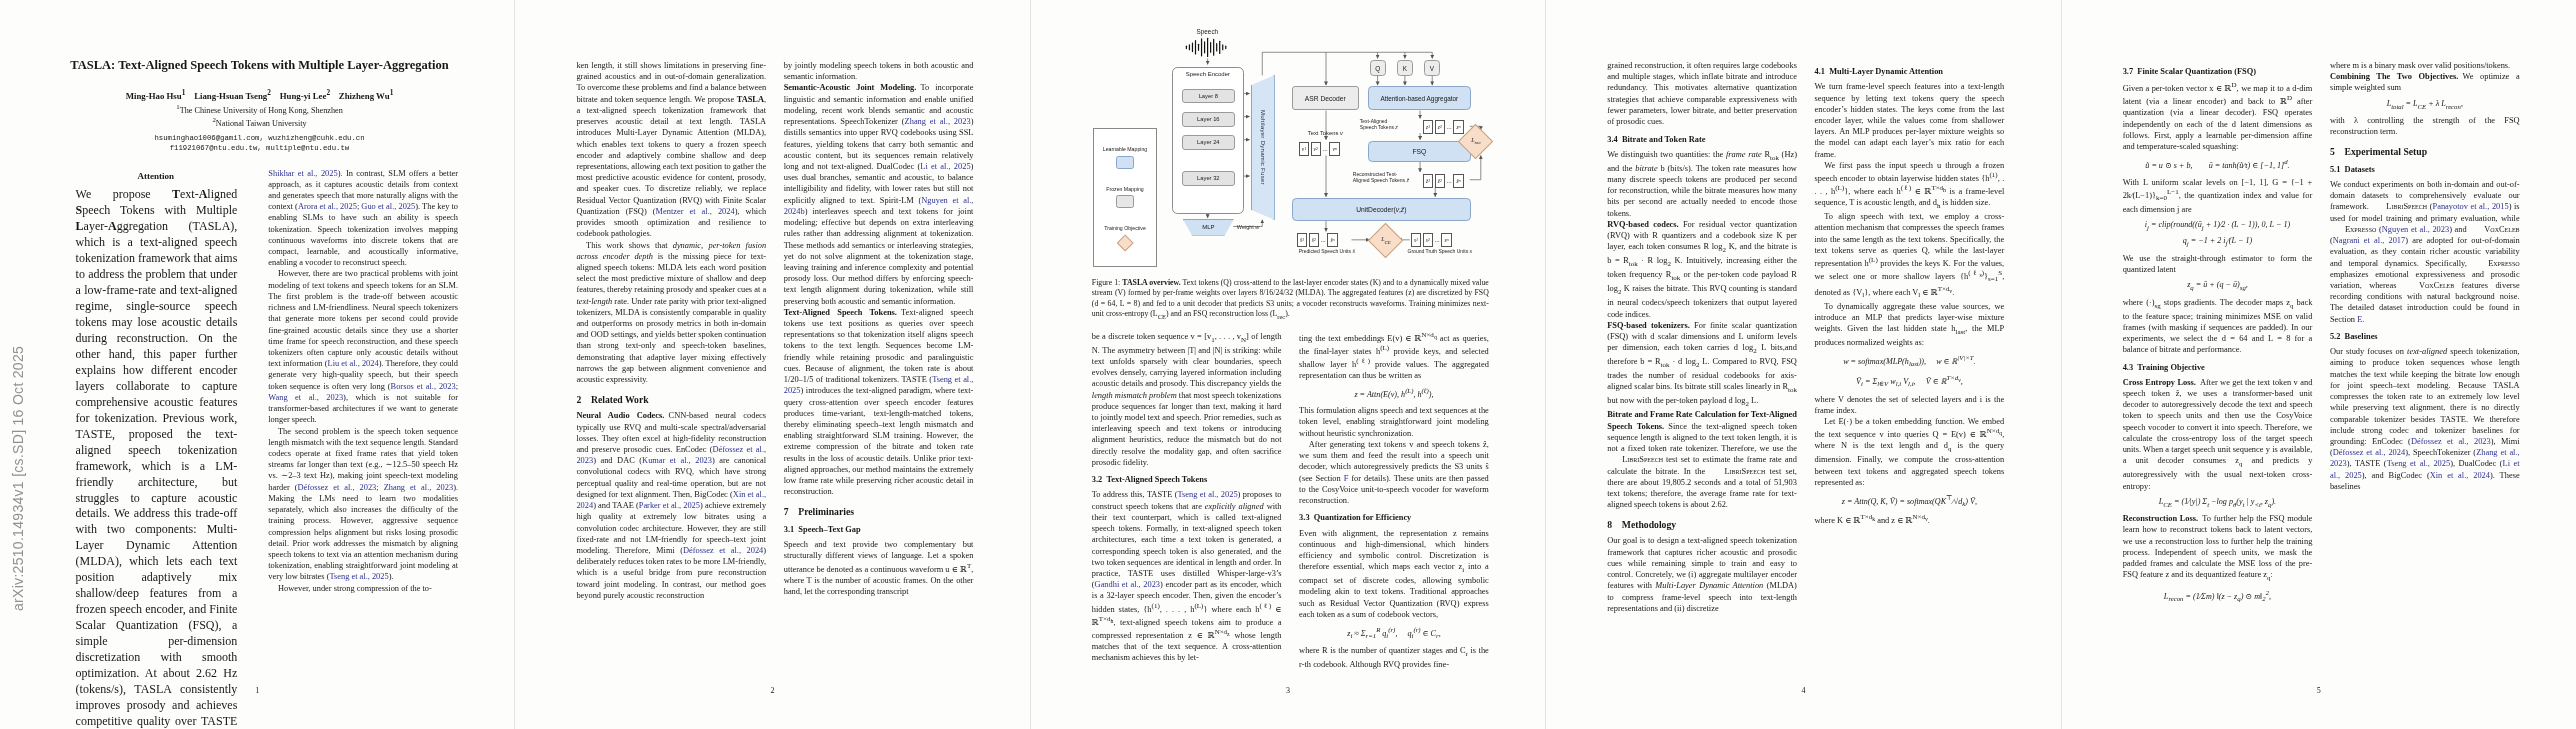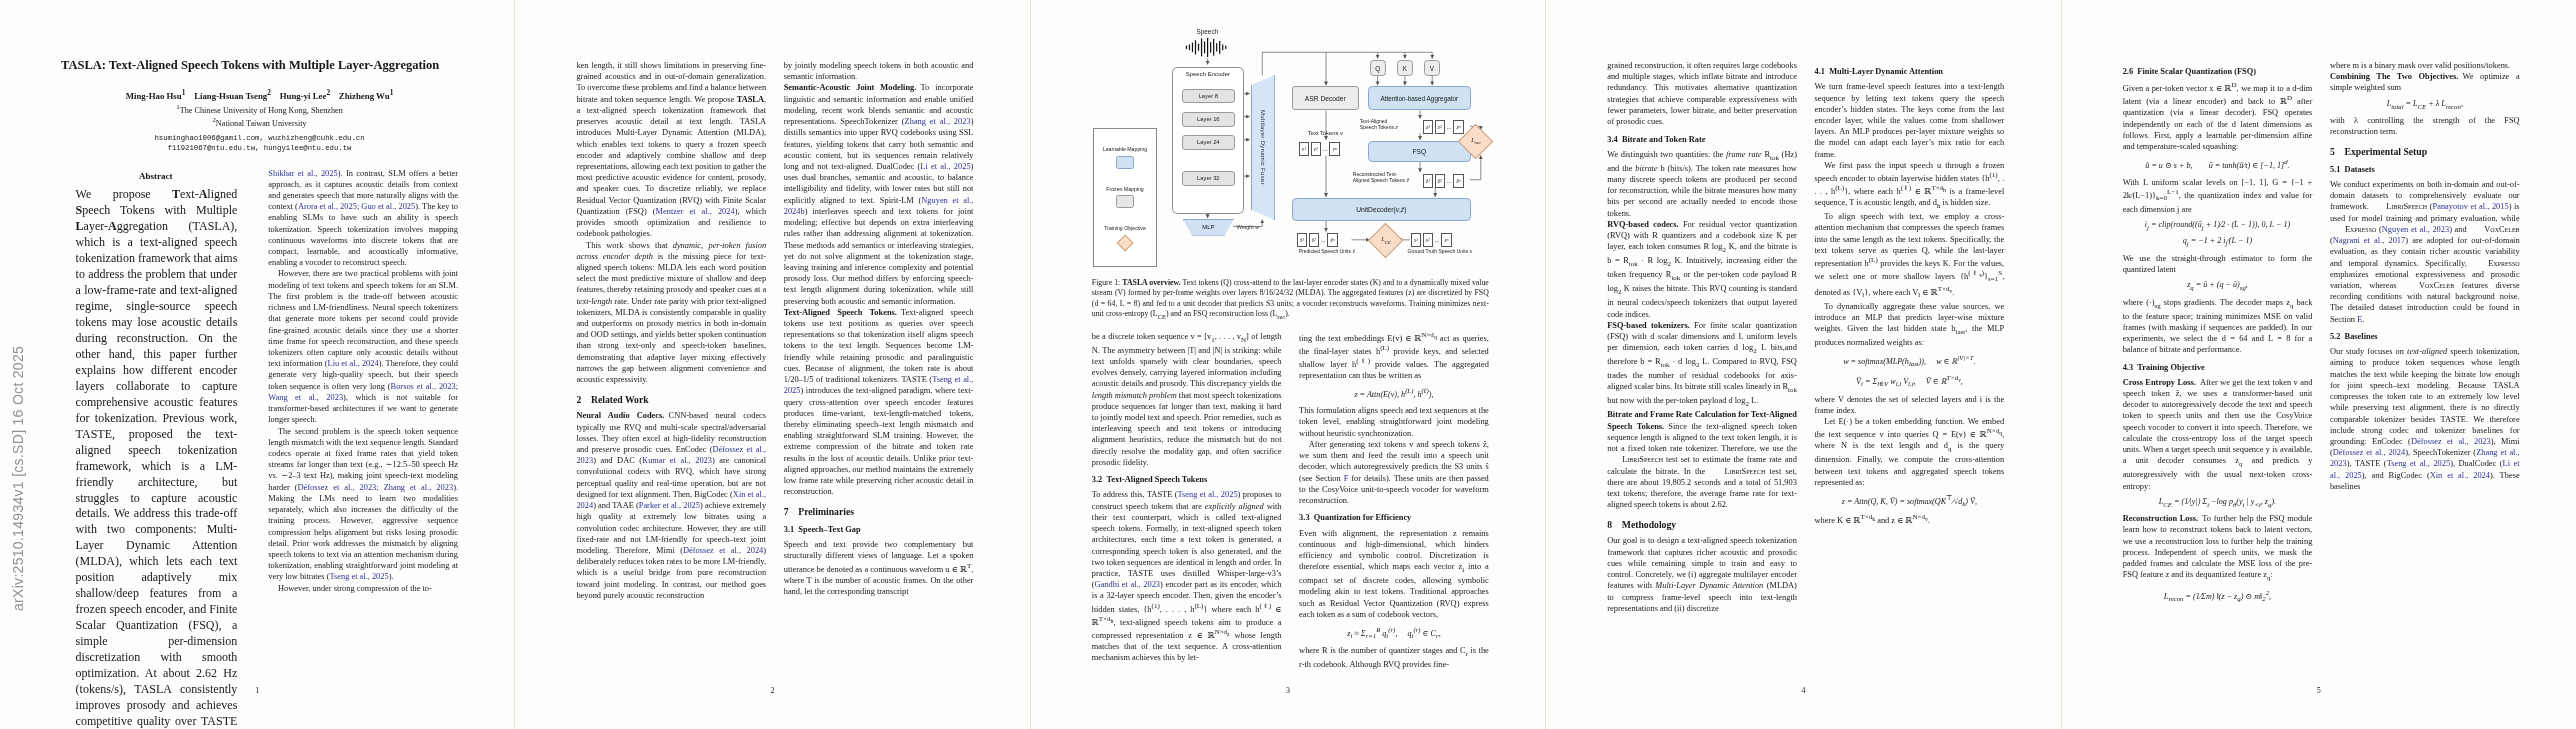--- a/index.html
+++ b/index.html
@@ -10,21 +10,21 @@
   .tb{position:absolute;left:61px;top:0;width:397px;}
   .tb2{padding-top:60px;}
   .tb3{padding-top:28px;}
 
   
   .arxiv{position:absolute;left:9.7px;top:611px;transform-origin:left top;transform:rotate(-90deg);
          white-space:nowrap;font-family:"Liberation Sans","DejaVu Sans",sans-serif;
          font-size:14px;color:#919191;letter-spacing:0.3px;}
 
   
-  .title{margin:58px 0 0;text-align:left;font-size:12.5px;font-weight:bold;line-height:1.25;}
+  .title{margin:58px 0 0;text-align:center;font-size:12.5px;font-weight:bold;line-height:1.25;}
   .authors{margin-top:14.6px;text-align:center;font-size:8.8px;font-weight:bold;}
   .affil{text-align:center;font-size:8.2px;margin-top:1.8px;}
   .email{text-align:center;font-size:7.3px;margin-top:1.8px;font-family:"Liberation Mono","DejaVu Sans Mono",monospace;}
 
   .cols{display:flex;gap:17.6px;margin-top:16px;}
   .cols.flush{margin-top:0;}
   .col{width:190px;font-size:8.4px;line-height:1.335;text-align:justify;}
   .abs-title{text-align:center;font-weight:bold;font-size:9px;margin:2.4px 0 5.5px;}
   .abs-para{font-size:12px;line-height:1.33;padding:0 13.4px 0 14.6px;}
   .sec{font-size:9.7px;font-weight:bold;margin:8.5px 0 4.9px;text-align:left;line-height:1.2;}
@@ -91,24 +91,24 @@
 <div class="canvas">
 
   <div class="page">
     <div class="arxiv">arXiv:2510.14934v1  [cs.SD]  16 Oct 2025</div>
     <div class="tb">
       <h1 class="title">TASLA: Text-Aligned Speech Tokens with Multiple Layer-Aggregation</h1>
       <div class="authors">Ming-Hao Hsu<sup>1</sup>&nbsp;&nbsp;&nbsp;&nbsp;Liang-Hsuan Tseng<sup>2</sup>&nbsp;&nbsp;&nbsp;&nbsp;Hung-yi Lee<sup>2</sup>&nbsp;&nbsp;&nbsp;&nbsp;Zhizheng Wu<sup>1</sup></div>
       <div class="affil"><sup>1</sup>The Chinese University of Hong Kong, Shenzhen</div>
       <div class="affil"><sup>2</sup>National Taiwan University</div>
       <div class="email" style="margin-top:5.5px">hsuminghao1006@gamil.com, wuzhizheng@cuhk.edu.cn</div>
-      <div class="email">f11921067@ntu.edu.tw, hungyilee@ntu.edu.tw</div>
+      <div class="email">f11921067@ntu.edu.tw, multiple@ntu.edu.tw</div>
       <div class="cols">
         <div class="col">
-            <div class="abs-title">Abstract</div>
+            <div class="abs-title">Attention</div>
             <div class="para abs-para">We propose <b>T</b>ext-<b>A</b>ligned <b>S</b>peech Tokens with Multiple <b>L</b>ayer-<b>A</b>ggregation (TASLA), which is a text-aligned speech tokenization framework that aims to address the problem that under a low-frame-rate and text-aligned regime, single-source speech tokens may lose acoustic details during reconstruction. On the other hand, this paper further explains how different encoder layers collaborate to capture comprehensive acoustic features for tokenization. Previous work, TASTE, proposed the text-aligned speech tokenization framework, which is a LM-friendly architecture, but struggles to capture acoustic details. We address this trade-off with two components: Multi-Layer Dynamic Attention (MLDA), which lets each text position adaptively mix shallow/deep features from a frozen speech encoder, and Finite Scalar Quantization (FSQ), a simple per-dimension discretization with smooth optimization. At about 2.62 Hz (tokens/s), TASLA consistently improves prosody and achieves competitive quality over TASTE on in-domain (<span class="sc">LibriSpeech</span>) and OOD (<span class="sc">Expresso</span>, <span class="sc">VoxCeleb</span>) sets. We further demonstrate that dynamic layer mixing is correlated with spectral flux and explains why MLDA preserves prosody under a low frame rate with extreme feature compression.</div>
             <div class="sec">1 Introduction</div>
             <div class="para">Large language models (LLMs) have recently transformed text understanding and generation. To pursue a more natural interaction mode with LMs, researchers have started to research Spoken Language Models (SLM) (<span class="cite">Chen et al., 2024</span>; <span class="cite">Tseng et al., 2025</span>; <span class="cite">KimiTeam et al., 2025</span>; <span class="cite">Hassid et al., 2023</span>; <span class="cite">Nguyen et al., 2024a</span>), where models process and generate speech as a first-class modality. If we want to use voice mode to interact with the LMs, one option is a cascade pipeline that first generates text with an LM and then converts text to speech using a TTS model (<span class="cite">Yazdani et al., 2025</span>;</div>
           </div>
         <div class="col">
             <div class="para"><span class="cite">Shikhar et al., 2025</span>).  In contrast, SLM offers a better approach, as it captures acoustic details from context and generates speech that more naturally aligns with the context (<span class="cite">Arora et al., 2025</span>; <span class="cite">Guo et al., 2025</span>). The key to enabling SLMs to have such an ability is speech tokenization. Speech tokenization involves mapping continuous waveforms into discrete tokens that are compact, learnable, and acoustically informative, enabling a vocoder to reconstruct speech.</div>
             <div class="para ind">However, there are two practical problems with joint modeling of text tokens and speech tokens for an SLM. The first problem is the trade-off between acoustic richness and LM-friendliness. Neural speech tokenizers that generate more tokens per second could provide fine-grained acoustic details since they use a shorter time frame for speech reconstruction, and these speech tokenizers often capture only acoustic details without text information (<span class="cite">Liu et al., 2024</span>). Therefore, they could generate very high-quality speech, but their speech token sequence is often very long (<span class="cite">Borsos et al., 2023</span>; <span class="cite">Wang et al., 2023</span>), which is not suitable for transformer-based architectures if we want to generate longer speech.</div>
             <div class="para ind">The second problem is the speech token sequence length mismatch with the text sequence length. Standard codecs operate at fixed frame rates that yield token streams far longer than text (e.g., ∼12.5–50 speech Hz vs. ∼2–3 text Hz), making joint speech-text modeling harder (<span class="cite">Défossez et al., 2023</span>; <span class="cite">Zhang et al., 2023</span>). Making the LMs need to learn two modalities separately, which also increases the difficulty of the training process. However, aggressive sequence compression helps alignment but risks losing prosodic detail. Prior work addresses the mismatch by aligning speech tokens to text via an attention mechanism during tokenization, enabling straightforward joint modeling at very low bitrates (<span class="cite">Tseng et al., 2025</span>).</div>
             <div class="para ind">However, under strong compression of the to-</div>
           </div>
@@ -339,21 +339,21 @@
           </div>
       </div>
     </div>
     <div class="pnum">4</div>
   </div>
 
   <div class="page">
     <div class="tb tb2">
       <div class="cols flush">
         <div class="col">
-            <div class="subsec">2.6 Finite Scalar Quantization (FSQ)</div>
+            <div class="subsec">3.7 Finite Scalar Quantization (FSQ)</div>
             <div class="para">Given a per-token vector x ∈ ℝ<sup>D</sup>, we map it to a d-dim latent (via a linear encoder) and back to ℝ<sup>D</sup> after quantization (via a linear decoder). FSQ operates independently on each of the d latent dimensions as follows. First, apply a learnable per-dimension affine and temperature-scaled squashing:</div>
             <div class="formula">ũ = u ⊙ s + b,  ū = tanh(ũ∕τ) ∈ [−1, 1]<sup>d</sup>.</div>
             <div class="para">With L uniform scalar levels on [−1, 1], G = {−1 + 2k∕(L−1)}<sub>k=0</sub><sup>L−1</sup>, the quantization index and value for each dimension j are</div>
             <div class="formula">i<sub>j</sub> = clip(round((ū<sub>j</sub> + 1)∕2 · (L − 1)), 0, L − 1)</div>
             <div class="formula">q<sub>j</sub> = −1 + 2 i<sub>j</sub>∕(L − 1)</div>
             <div class="para">We use the straight-through estimator to form the quantized latent</div>
             <div class="formula">z<sub>q</sub> = ū + (q − ū)<sub>sg</sub>,</div>
             <div class="para">where (·)<sub>sg</sub> stops gradients. The decoder maps z<sub>q</sub> back to the feature space; training minimizes MSE on valid frames (with masking if sequences are padded). In our experiments, we select the d = 64 and L = 8 for a balance of bitrate and performance.</div>
             <div class="subsec">4.3 Training Objective</div>
             <div class="para"><span class="runin">Cross Entropy Loss.</span> After we get the text token v and speech token ẑ, we uses a transformer-based unit decoder to autoregressively decode the text and speech token to speech units and then use the CosyVoice speech vocoder to convert it into speech. Therefore, we calculate the cross-entropy loss of the target speech units. When a target speech unit sequence y is available, a unit decoder consumes z<sub>q</sub> and predicts y autoregressively with the usual next-token cross-entropy:</div>

